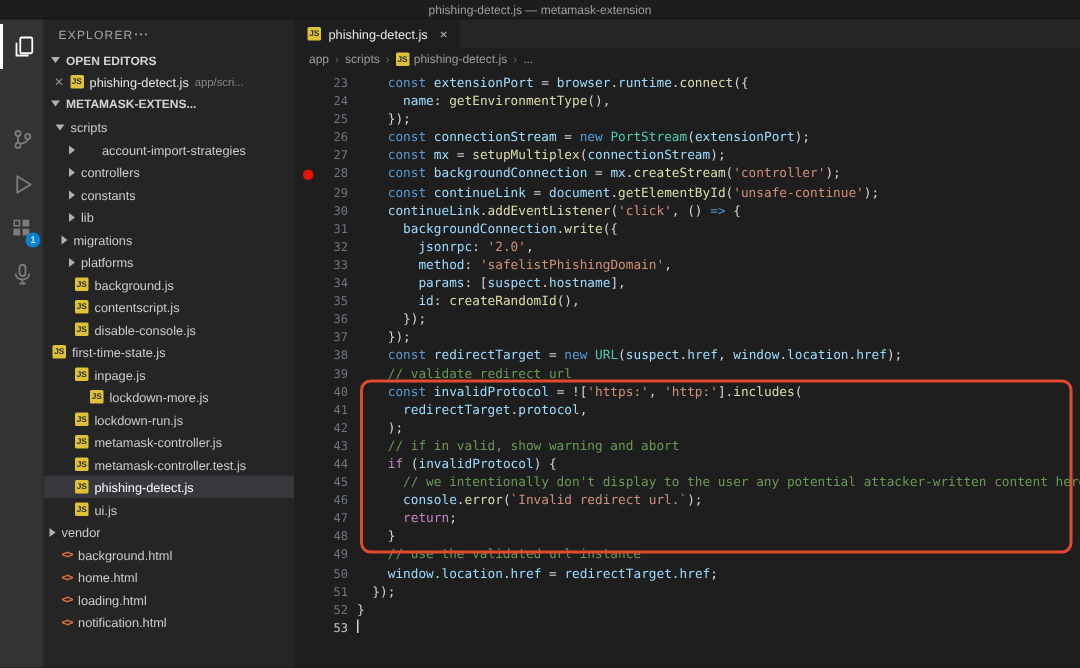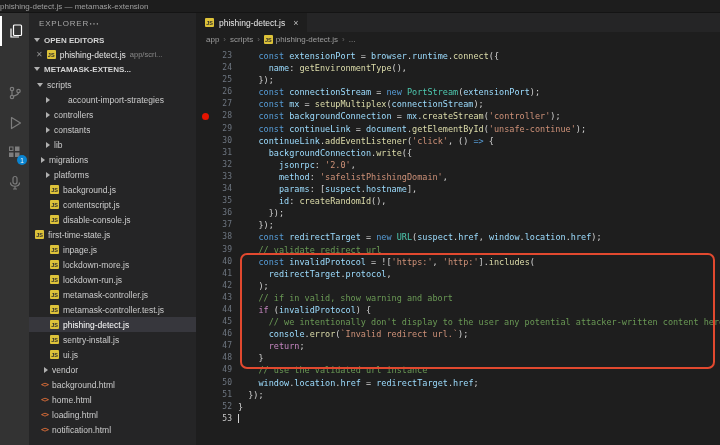--- a/index.html
+++ b/index.html
@@ -1,17 +1,17 @@
 <!DOCTYPE html>
 <html><head>
 <meta charset="utf-8">
 <style>
   *{box-sizing:border-box;margin:0;padding:0}
   html,body{width:720px;height:445px;overflow:hidden;background:#1e1e1e;font-family:"Liberation Sans",sans-serif}
-  .titlebar{height:13px;background:#1d1d1d;color:#9f9f9f;font-size:8px;display:flex;align-items:center;justify-content:flex-start;border-bottom:1px solid #141414}
+  .titlebar{height:13px;background:#1d1d1d;color:#9f9f9f;font-size:8px;display:flex;align-items:center;justify-content:center;border-bottom:1px solid #141414}
   .main{display:flex;height:432px}
 
   
   .activitybar{width:29px;background:#333333;display:flex;flex-direction:column;align-items:center;padding-top:3px;flex-shrink:0}
   .ab-item{width:29px;height:30px;display:flex;align-items:center;justify-content:center;color:#7d7d7d;position:relative;cursor:pointer}
   .ab-item.active{color:#ffffff;border-left:2px solid #ffffff}
   .ab-item.gap{margin-top:32px}
   .ab-item svg{width:16px;height:16px}
   .badge{position:absolute;right:2px;bottom:3px;width:10px;height:10px;border-radius:50%;background:#0a84d0;color:#fff;font-size:6.5px;display:flex;align-items:center;justify-content:center}
 
@@ -167,21 +167,21 @@
           <span class="tree-label">disable-console.js</span>
         </div>
         <div class="tree-item" style="padding-left: 6px;">
           <span class="js-ico">JS</span>
           <span class="tree-label">first-time-state.js</span>
         </div>
         <div class="tree-item" style="padding-left: 21px;">
           <span class="js-ico">JS</span>
           <span class="tree-label">inpage.js</span>
         </div>
-        <div class="tree-item" style="padding-left: 21px;">
+        <div class="tree-item" style="padding-left: 31px;">
           <span class="js-ico">JS</span>
           <span class="tree-label">lockdown-more.js</span>
         </div>
         <div class="tree-item" style="padding-left: 21px;">
           <span class="js-ico">JS</span>
           <span class="tree-label">lockdown-run.js</span>
         </div>
         <div class="tree-item" style="padding-left: 21px;">
           <span class="js-ico">JS</span>
           <span class="tree-label">metamask-controller.js</span>
@@ -189,27 +189,23 @@
         <div class="tree-item" style="padding-left: 21px;">
           <span class="js-ico">JS</span>
           <span class="tree-label">metamask-controller.test.js</span>
         </div>
         <div class="tree-item selected" style="padding-left: 21px;">
           <span class="js-ico">JS</span>
           <span class="tree-label">phishing-detect.js</span>
         </div>
         <div class="tree-item" style="padding-left: 21px;">
           <span class="js-ico">JS</span>
-          <span class="tree-label">sentry-install.js</span>
-        </div>
-        <div class="tree-item" style="padding-left: 21px;">
-          <span class="js-ico">JS</span>
           <span class="tree-label">ui.js</span>
         </div>
-        <div class="tree-item" style="padding-left: 15px;">
+        <div class="tree-item" style="padding-left: 4px;">
           <span class="chev"></span>
           <span class="tree-label">vendor</span>
         </div>
         <div class="tree-item" style="padding-left: 12px;">
           <span class="html-ico">&lt;&gt;</span>
           <span class="tree-label">background.html</span>
         </div>
         <div class="tree-item" style="padding-left: 12px;">
           <span class="html-ico">&lt;&gt;</span>
           <span class="tree-label">home.html</span>

